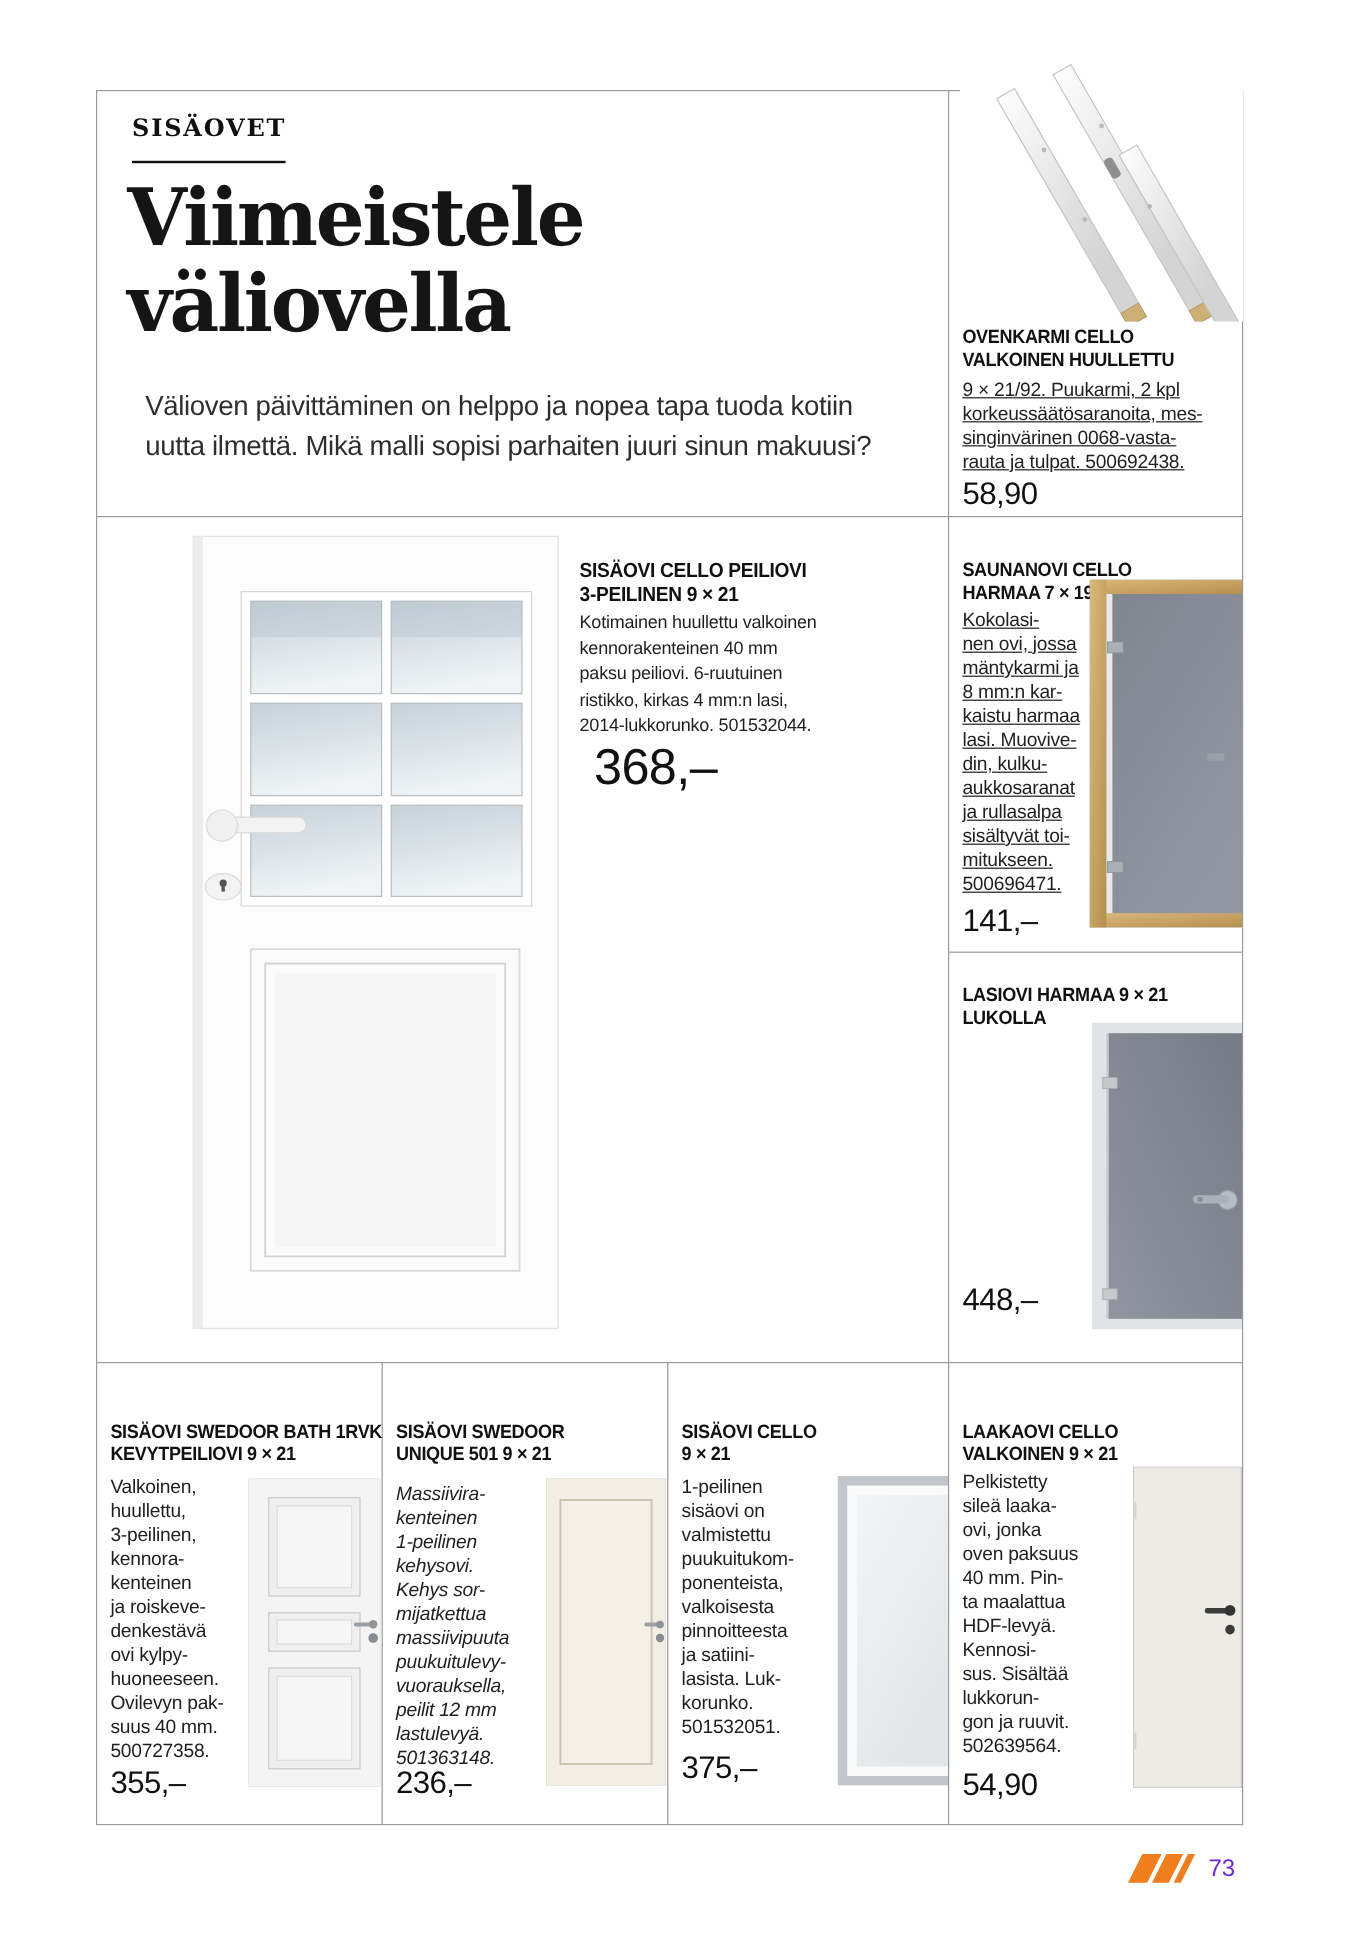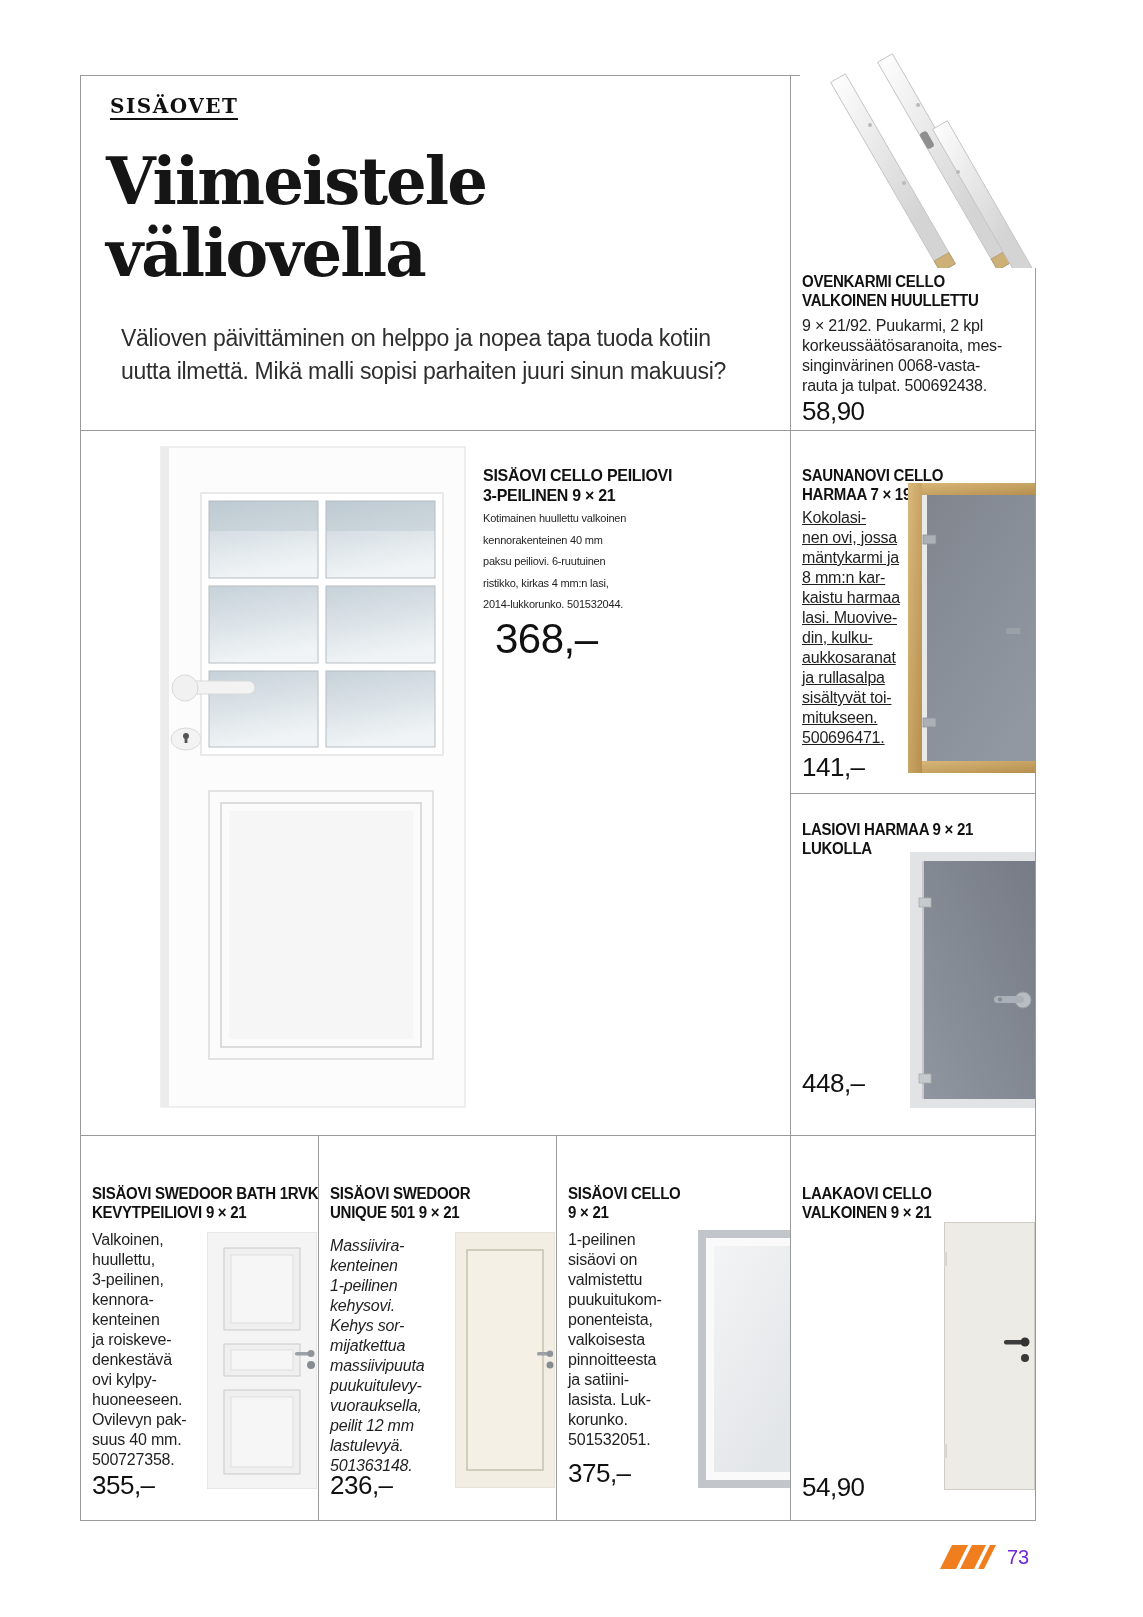--- a/index.html
+++ b/index.html
@@ -4,28 +4,28 @@
 <style>
   html,body{margin:0;padding:0;background:#fff;}
   .page{position:relative;width:1143px;height:1617px;background:#ffffff;
         font-family:"Liberation Sans",sans-serif;color:#1c1c1c;overflow:hidden;}
   .abs{position:absolute;}
   .frame{position:absolute;left:80px;top:75px;width:954px;height:1444px;border:1px solid #9a9a9a;}
   .line{position:absolute;background:#9a9a9a;}
   .line.v{width:1px;}
   .line.h{height:1px;}
   .kicker{font-family:"DejaVu Serif",serif;font-weight:bold;font-size:20px;letter-spacing:1.5px;
-          color:#111;border-bottom:2.5px solid #111;padding-bottom:0;display:inline-block;}
+          color:#111;border-bottom:2.5px solid #111;padding-bottom:16px;display:inline-block;}
   .headline{font-family:"DejaVu Serif",serif;font-weight:bold;font-size:66px;line-height:1.09;
             letter-spacing:-2px;color:#151515;white-space:pre;transform:scaleX(.97);transform-origin:left top;}
   .intro{font-size:23px;line-height:1.45;letter-spacing:-0.3px;color:#2e2e2e;white-space:pre;margin-left:11px;}
   .ptitle{font-weight:700;font-size:16px;line-height:1.2;letter-spacing:-0.3px;color:#111;
           white-space:pre;transform:scaleX(.94);transform-origin:left top;}
   .pbody{font-size:16px;line-height:20px;letter-spacing:-0.2px;color:#1f1f1f;white-space:pre-line;}
-  .pbody.wide{font-size:11px;line-height:21.5px;}
+  .pbody.wide{font-size:15px;line-height:21.5px;}
   .price{font-weight:400;font-size:26px;letter-spacing:-0.5px;color:#111;}
   .price.big{font-size:42px;margin-left:12px;}
   .pagenum{font-size:20px;color:#6d28d9;text-align:right;}
   svg{display:block;}
 </style>
 </head>
 <body>
 
 <div class="page">
 
@@ -63,21 +63,21 @@
     <polygon points="132.6,79.3 147.4,70.8 235.4,223.8 220.6,232.3" fill="url(#stripG)" stroke="#c4c4c4" stroke-width="1"></polygon>
     <circle cx="70" cy="75" r="2" fill="#b9b9b9"></circle>
       <circle cx="104" cy="133" r="2" fill="#b9b9b9"></circle>
     <circle cx="118" cy="55" r="2" fill="#b9b9b9"></circle>
       <circle cx="158" cy="122" r="2" fill="#b9b9b9"></circle>
     <rect x="118" y="86" width="18" height="8" rx="3" transform="rotate(60 127 90)" fill="#8f8f8f"></rect>
   </svg>
 
   <div class="abs ptitle" style="left:802px;top:272px;">OVENKARMI CELLO
 VALKOINEN HUULLETTU</div>
-  <div class="abs pbody" style="left:802px;top:316px;width:228px;">9 × 21/92. Puukarmi, 2 kpl
+  <div class="abs pbody" style="left:802px;top:316px;width:228px;text-decoration:underline;">9 × 21/92. Puukarmi, 2 kpl
 korkeussäätösaranoita, mes-
 singinvärinen 0068-vasta-
 rauta ja tulpat. 500692438.</div>
   <div class="abs price" style="left:802px;top:396px;">58,90</div>
 
   <svg class="abs" style="left:143px;top:443px;" width="330" height="670" viewBox="0 0 330 670">
     <defs>
       <linearGradient id="paneG" x1="0" y1="0" x2="0.25" y2="1">
         <stop offset="0" stop-color="#c6d1d9"></stop>
           <stop offset="1" stop-color="#f0f4f6"></stop>
@@ -245,20 +245,32 @@
           <stop offset="1" stop-color="#e3e6e8"></stop>
       </linearGradient>
     </defs>
     <rect x="0" y="0" width="92" height="258" fill="#c2c5c9"></rect>
     <rect x="8" y="8" width="84" height="242" fill="#fafafa"></rect>
     <rect x="16" y="16" width="76" height="226" fill="url(#satinG)"></rect>
   </svg>
 
   <div class="abs ptitle" style="left:802px;top:1184px;">LAAKAOVI CELLO
 VALKOINEN 9 × 21</div>
+  <div class="abs pbody" style="left:802px;top:1226px;width:112px;">Pelkistetty
+sileä laaka-
+ovi, jonka
+oven paksuus
+40 mm. Pin-
+ta maalattua
+HDF-levyä.
+Kennosi-
+sus. Sisältää
+lukkorun-
+gon ja ruuvit.
+502639564.</div>
   <div class="abs price" style="left:802px;top:1472px;">54,90</div>
   <svg class="abs" style="left:944px;top:1222px;" width="91" height="268" viewBox="0 0 91 268">
     <rect x="0.5" y="0.5" width="90" height="267" fill="#edebe6" stroke="#cfccc7"></rect>
     <rect x="0" y="30" width="3" height="14" fill="#d8d5d0"></rect>
     <rect x="0" y="222" width="3" height="14" fill="#d8d5d0"></rect>
     <rect x="60" y="118" width="23" height="4.5" rx="2" fill="#3d3d3d"></rect>
     <circle cx="81" cy="120" r="4.5" fill="#333333"></circle>
     <circle cx="81" cy="136" r="4" fill="#3a3a3a"></circle>
   </svg>
 

